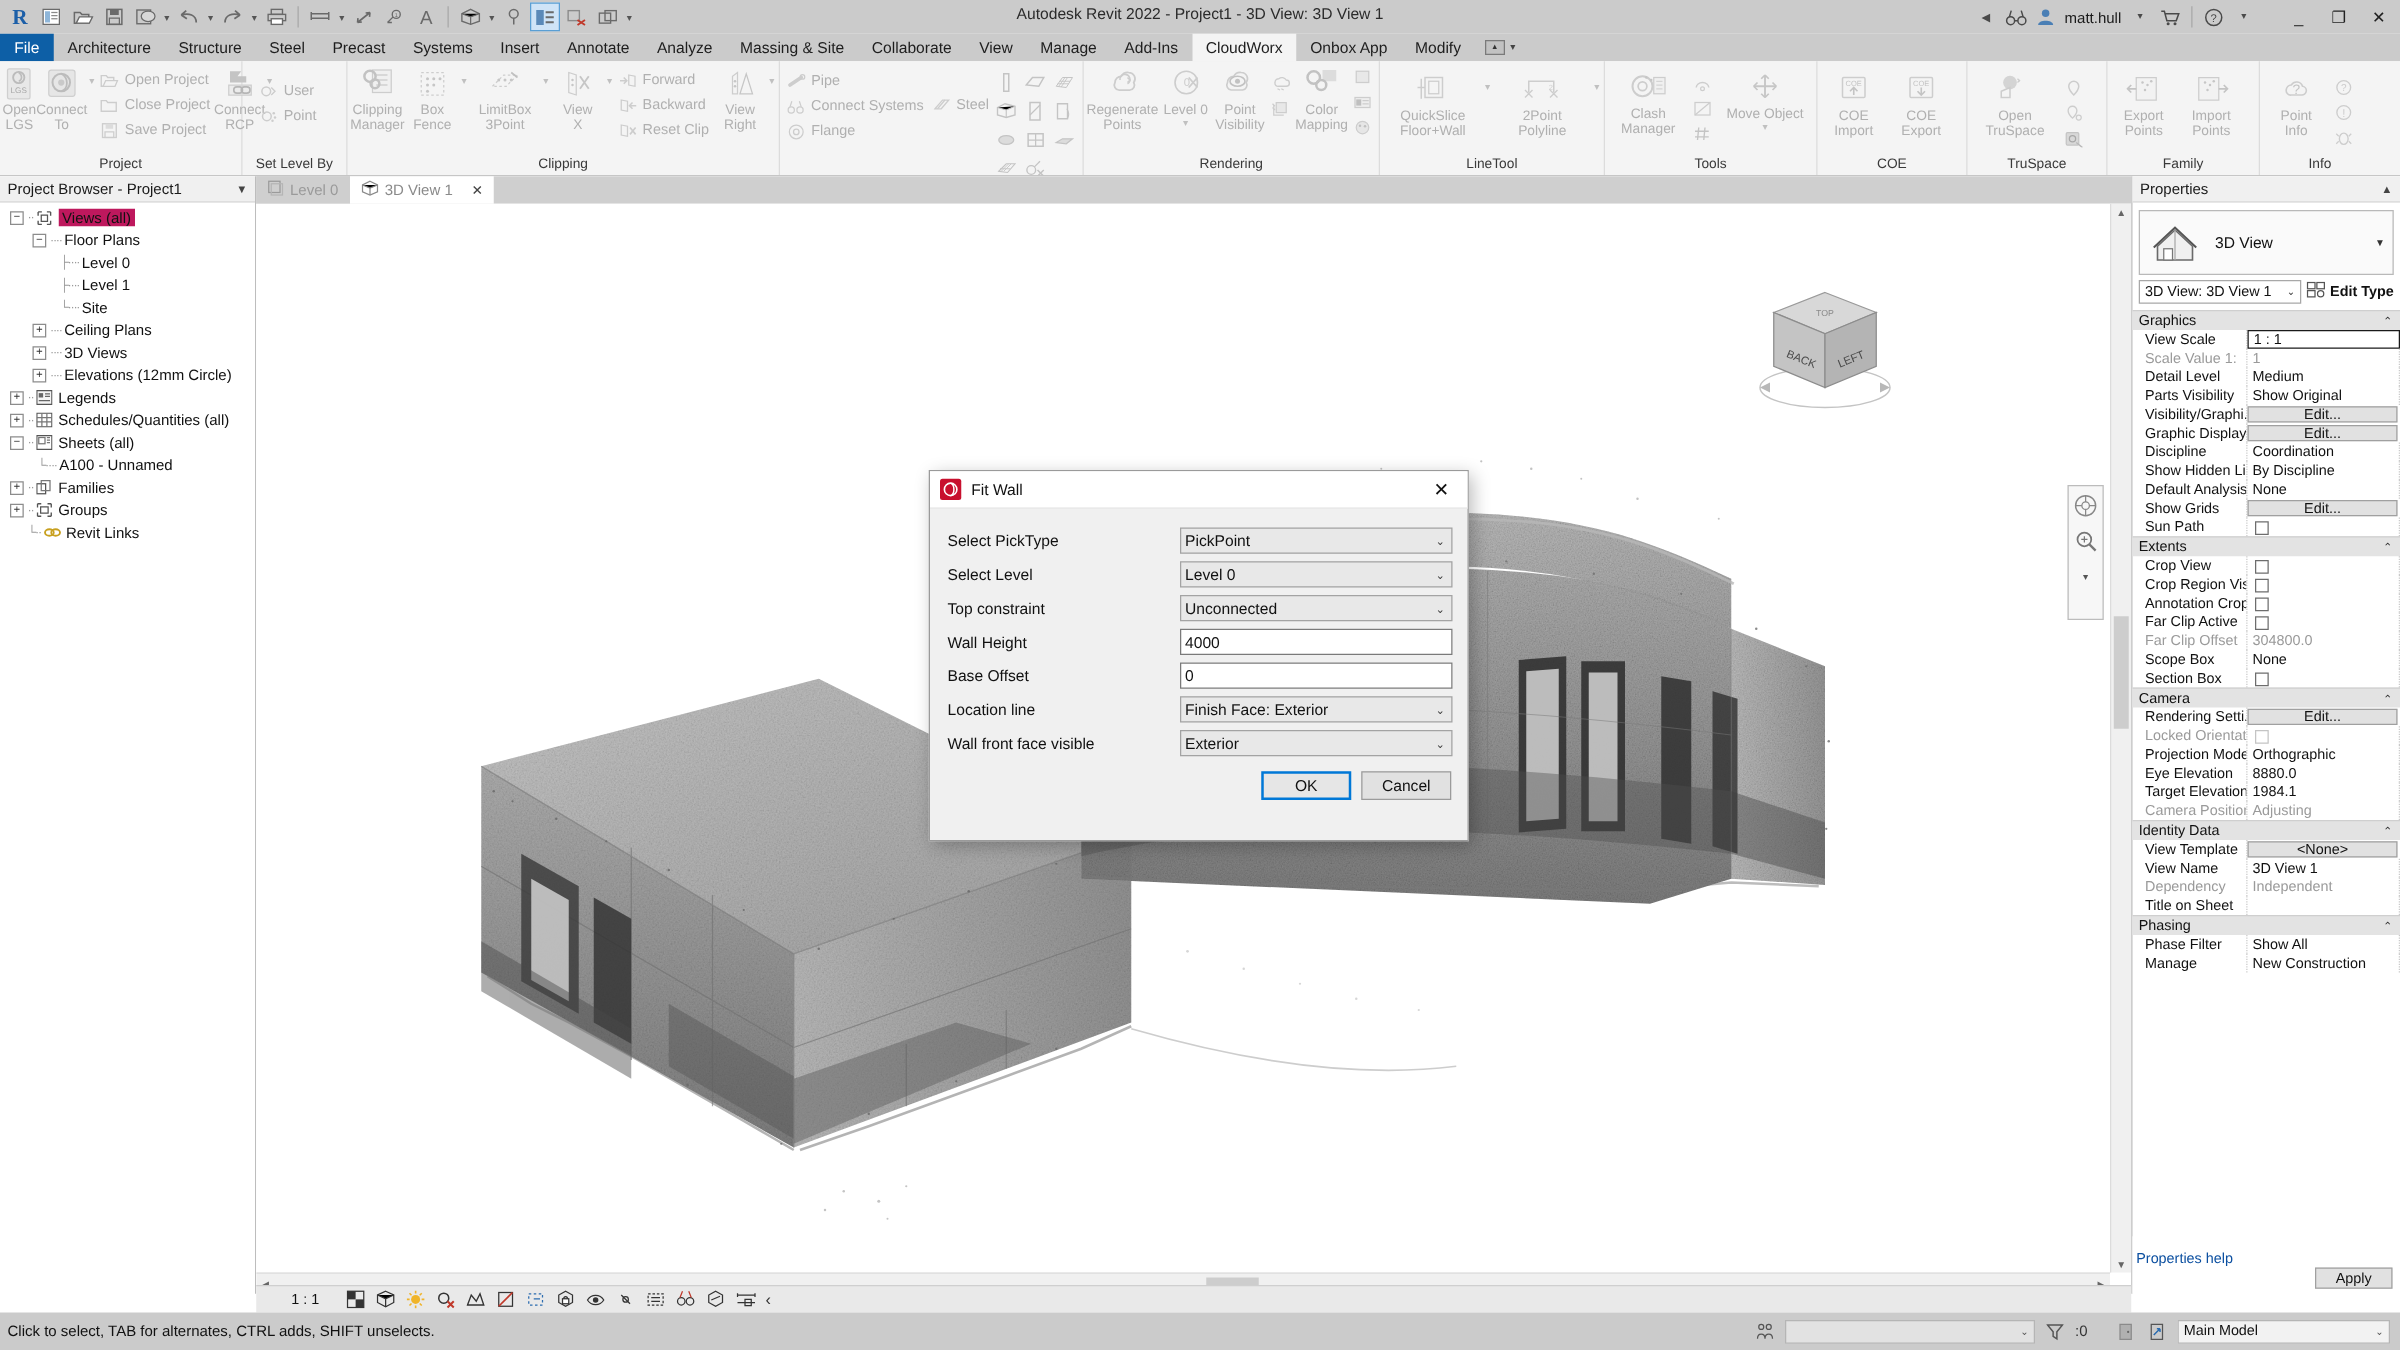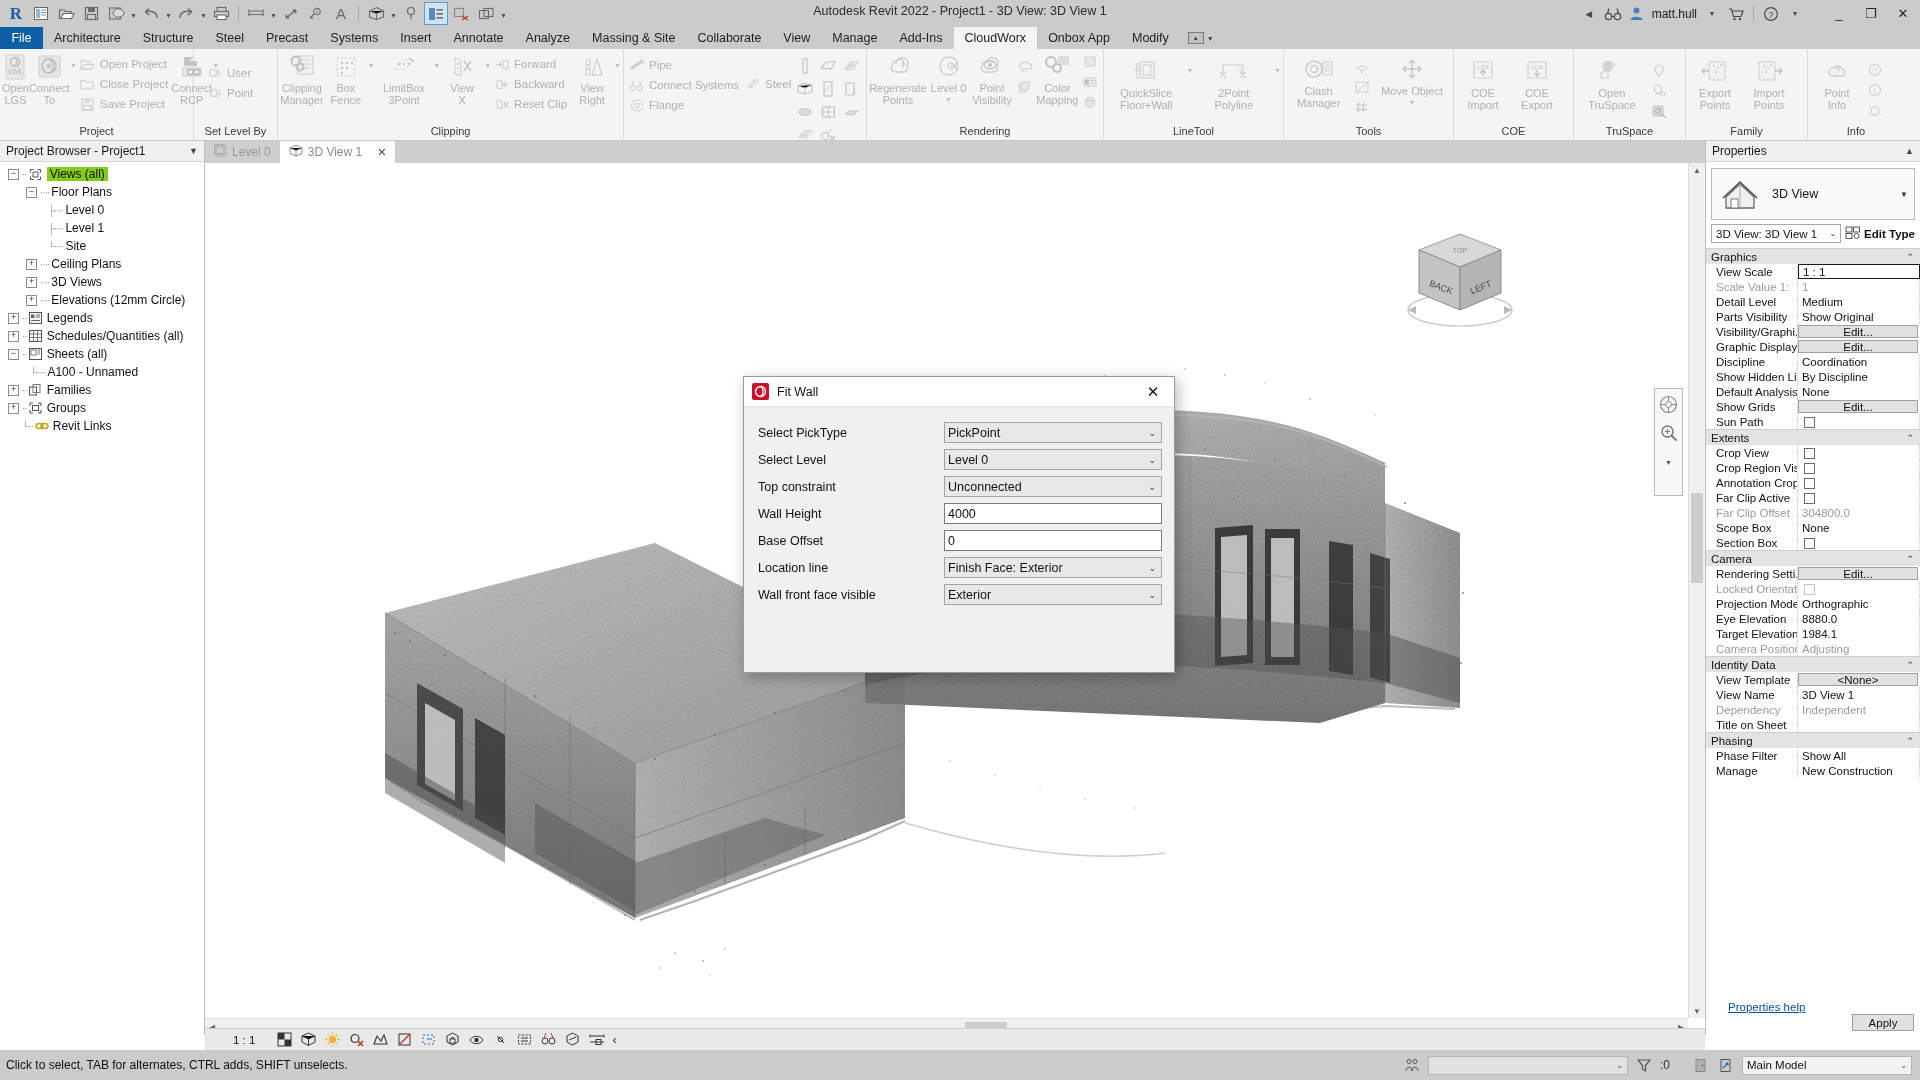--- a/index.html
+++ b/index.html
@@ -116,21 +116,21 @@
   .tog {
     width: 11px; height: 11px; border: 1px solid #8c8c8c; background: #fff;
     display: flex; align-items: center; justify-content: center;
     font-size: 9px; line-height: 9px; color: #333; margin-right: 3px; flex: none;
     font-family: "Liberation Mono", monospace;
   }
   .tog.blank { border: none; background: none; }
   .tdash { color: #9a9a9a; font-size: 10px; margin-right: 2px; letter-spacing:-1px;}
   .ticon { width: 14px; height: 14px; margin-right: 4px; display:flex; align-items:center; justify-content:center; flex:none;}
   .tlabel { color: #111; }
-  .tlabel.sel { background: #84cc16; padding: 0 3px; }
+  .tlabel.sel { background: #be185d; padding: 0 3px; }
 
   
   .canvas-wrap {
     position: absolute; left: 205px; top: 0; right: 215px; height: 894px;
     background: #fff;
   }
   .view-tabs {
     height: 22px; background: #cfcfcf; display: flex; align-items: stretch; font-size: 12px;
   }
   .vtab {
@@ -207,21 +207,21 @@
   .pval.boxed { border: 1px solid #1a1a1a; margin: 0; padding-left: 4px; }
   .pval.btn {
     justify-content: center; background: #e1e1e1; border: 1px solid #a0a0a0;
     margin: 1px 2px 1px 0; padding: 0; height: 13px; align-self: center;
   }
   .pcheck { width: 11px; height: 11px; border: 1px solid #6d6d6d; background: #fff; margin: 2px 0 0 2px; }
   .pcheck.dim { border-color: #c4c4c4; }
   .prop-footer {
     position: absolute; bottom: 0; left: 0; right: 0; height: 46px; background:#fff;
   }
-  .prop-help { position:absolute; left: 22px; bottom: 22px; color:#0b4fa0; text-decoration: underline; font-size: 11.5px;}
+  .prop-help { position:absolute; left: 3px; bottom: 22px; color:#0b4fa0; font-size: 11.5px;}
   .apply-btn {
     position: absolute; right: 6px; bottom: 4px; width: 62px; height: 17px;
     background: #e1e1e1; border: 1px solid #a0a0a0; display:flex; align-items:center;
     justify-content:center; font-size: 11.5px; color:#111;
   }
 
   
   .viewctl {
     position: absolute; left: 205px; bottom: 30px; height: 22px; width: 1500px;
     background: #e9e9e9; display: flex; align-items: center; gap: 7px; padding-left: 28px;
@@ -1874,16 +1874,20 @@
             <span class="fc">⌄</span>
           </span>
       </div>
       <div class="frow">
         <span class="flabel">Wall front face visible</span>
         <span class="fselect">
             <span class="fv">Exterior</span>
             <span class="fc">⌄</span>
           </span>
       </div>
+      <div class="dlg-buttons">
+        <span class="dbtn primary">OK</span>
+        <span class="dbtn">Cancel</span>
+      </div>
     </div>
   </div>
 
 </div>
 
 </body></html>

